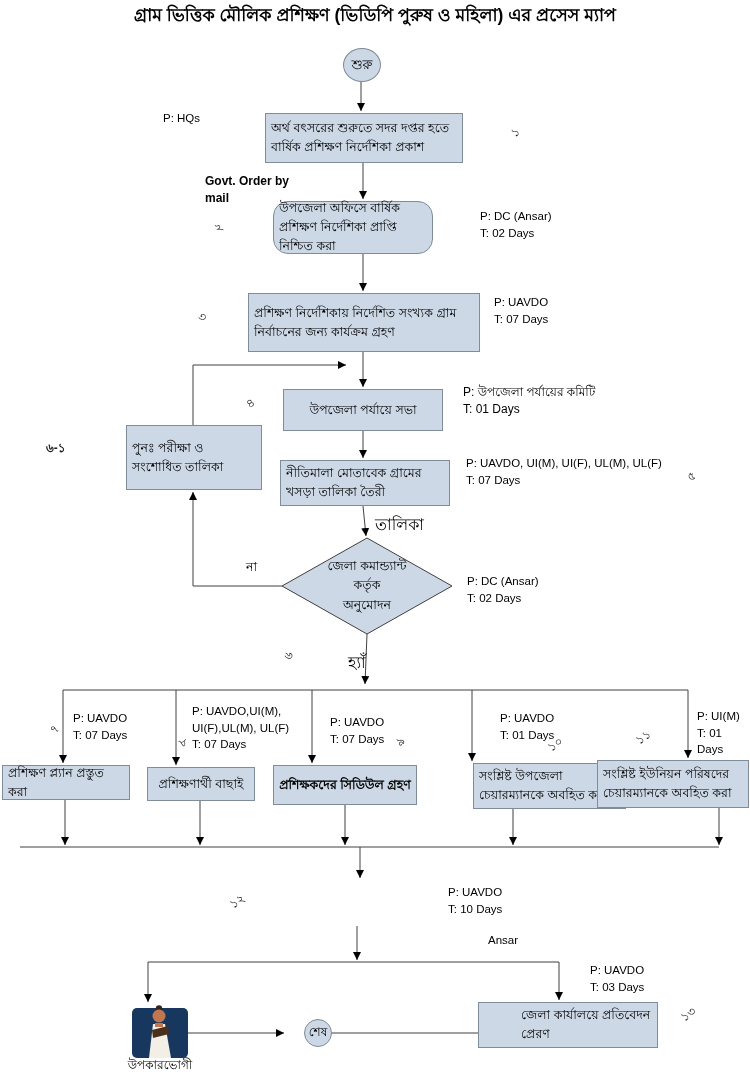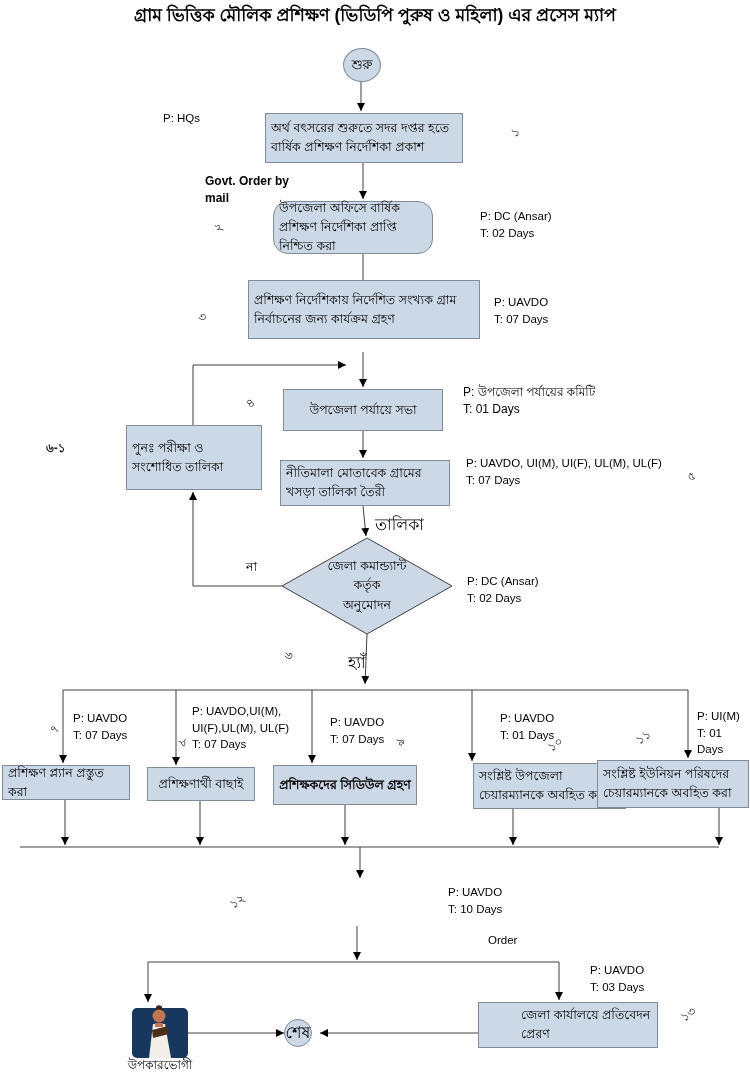--- a/index.html
+++ b/index.html
@@ -73,27 +73,27 @@
       <path d="M559,962 L559,1000" marker-end="url(#ah)"></path>
       <path d="M478,1033 L320,1033" marker-end="url(#ah)"></path>
       <path d="M188,1033 L284,1033" marker-end="url(#ah)"></path>
       <polygon points="282,586 367,538 452,586 367,634" style="fill:var(--box-fill)"></polygon>
     </g>
   </svg>
 
   <div class="terminal" style="left:343px;top:48px;width:38px;height:34px;">
     <span>শুরু</span>
   </div>
-  <div class="terminal" style="left:284px;top:1019px;width:28px;height:28px;font-size:16px;">
+  <div class="terminal" style="left:304px;top:1019px;width:28px;height:28px;font-size:12px;">
     <span>শেষ</span>
   </div>
 
   <div class="box" style="left:265px;top:113px;width:198px;height:50px;">অর্থ বৎসরের শুরুতে সদর দপ্তর হতে বার্ষিক প্রশিক্ষণ নির্দেশিকা প্রকাশ</div>
   <div class="box" style="left:273px;top:201px;width:160px;height:53px;border-radius:15px;">উপজেলা অফিসে বার্ষিক প্রশিক্ষণ নির্দেশিকা প্রাপ্তি নিশ্চিত করা</div>
-  <div class="box" style="left:248px;top:280px;width:232px;height:59px;">প্রশিক্ষণ নির্দেশিকায় নির্দেশিত সংখ্যক গ্রাম নির্বাচনের জন্য কার্যক্রম গ্রহণ</div>
+  <div class="box" style="left:248px;top:293px;width:232px;height:59px;">প্রশিক্ষণ নির্দেশিকায় নির্দেশিত সংখ্যক গ্রাম নির্বাচনের জন্য কার্যক্রম গ্রহণ</div>
   <div class="box" style="left:283px;top:389px;width:160px;height:42px;">উপজেলা পর্যায়ে  সভা</div>
   <div class="box" style="left:126px;top:425px;width:136px;height:65px;">পুনঃ পরীক্ষা ও সংশোধিত তালিকা</div>
   <div class="box" style="left:280px;top:460px;width:170px;height:46px;">নীতিমালা মোতাবেক গ্রামের খসড়া তালিকা তৈরী</div>
   <div class="diamond-text" style="left:289px;top:546px;width:156px;height:80px;">জেলা কমান্ড্যান্ট
 কর্তৃক
 অনুমোদন</div>
   <div class="box" style="left:2px;top:765px;width:128px;height:35px;">প্রশিক্ষণ প্ল্যান প্রস্তুত করা</div>
   <div class="box" style="left:147px;top:767px;width:108px;height:34px;">প্রশিক্ষণার্থী বাছাই</div>
   <div class="box" style="left:273px;top:765px;width:144px;height:40px;font-weight:bold;">প্রশিক্ষকদের সিডিউল গ্রহণ</div>
   <div class="box" style="left:437px;top:763px;width:153px;height:46px;margin-left:36px;">সংশ্লিষ্ট উপজেলা চেয়ারম্যানকে অবহিত করা</div>
@@ -119,21 +119,21 @@
 UI(F),UL(M), UL(F)
 T: 07 Days</div>
   <div class="ann" style="left:330px;top:714px;">P: UAVDO
 T: 07 Days</div>
   <div class="ann" style="left:500px;top:710px;">P: UAVDO
 T: 01 Days</div>
   <div class="ann" style="left:697px;top:708px;">P: UI(M)
 T: 01 Days</div>
   <div class="ann" style="left:448px;top:884px;">P: UAVDO
 T: 10 Days</div>
-  <div class="ann" style="left:488px;top:932px;">Order</div>
+  <div class="ann" style="left:488px;top:932px;">Ansar</div>
   <div class="ann" style="left:590px;top:962px;">P: UAVDO
 T: 03 Days</div>
 
   <div class="edge-label" style="left:375px;top:512px;">তালিকা</div>
   <div class="edge-label" style="left:246px;top:558px;font-size:12.5px;">না</div>
   <div class="edge-label" style="left:348px;top:650px;">হ্যাঁ</div>
 
   <div class="num" style="left:512px;top:123px;">১</div>
   <div class="num" style="left:215px;top:218px;">২</div>
   <div class="num" style="left:199px;top:308px;">৩</div>

